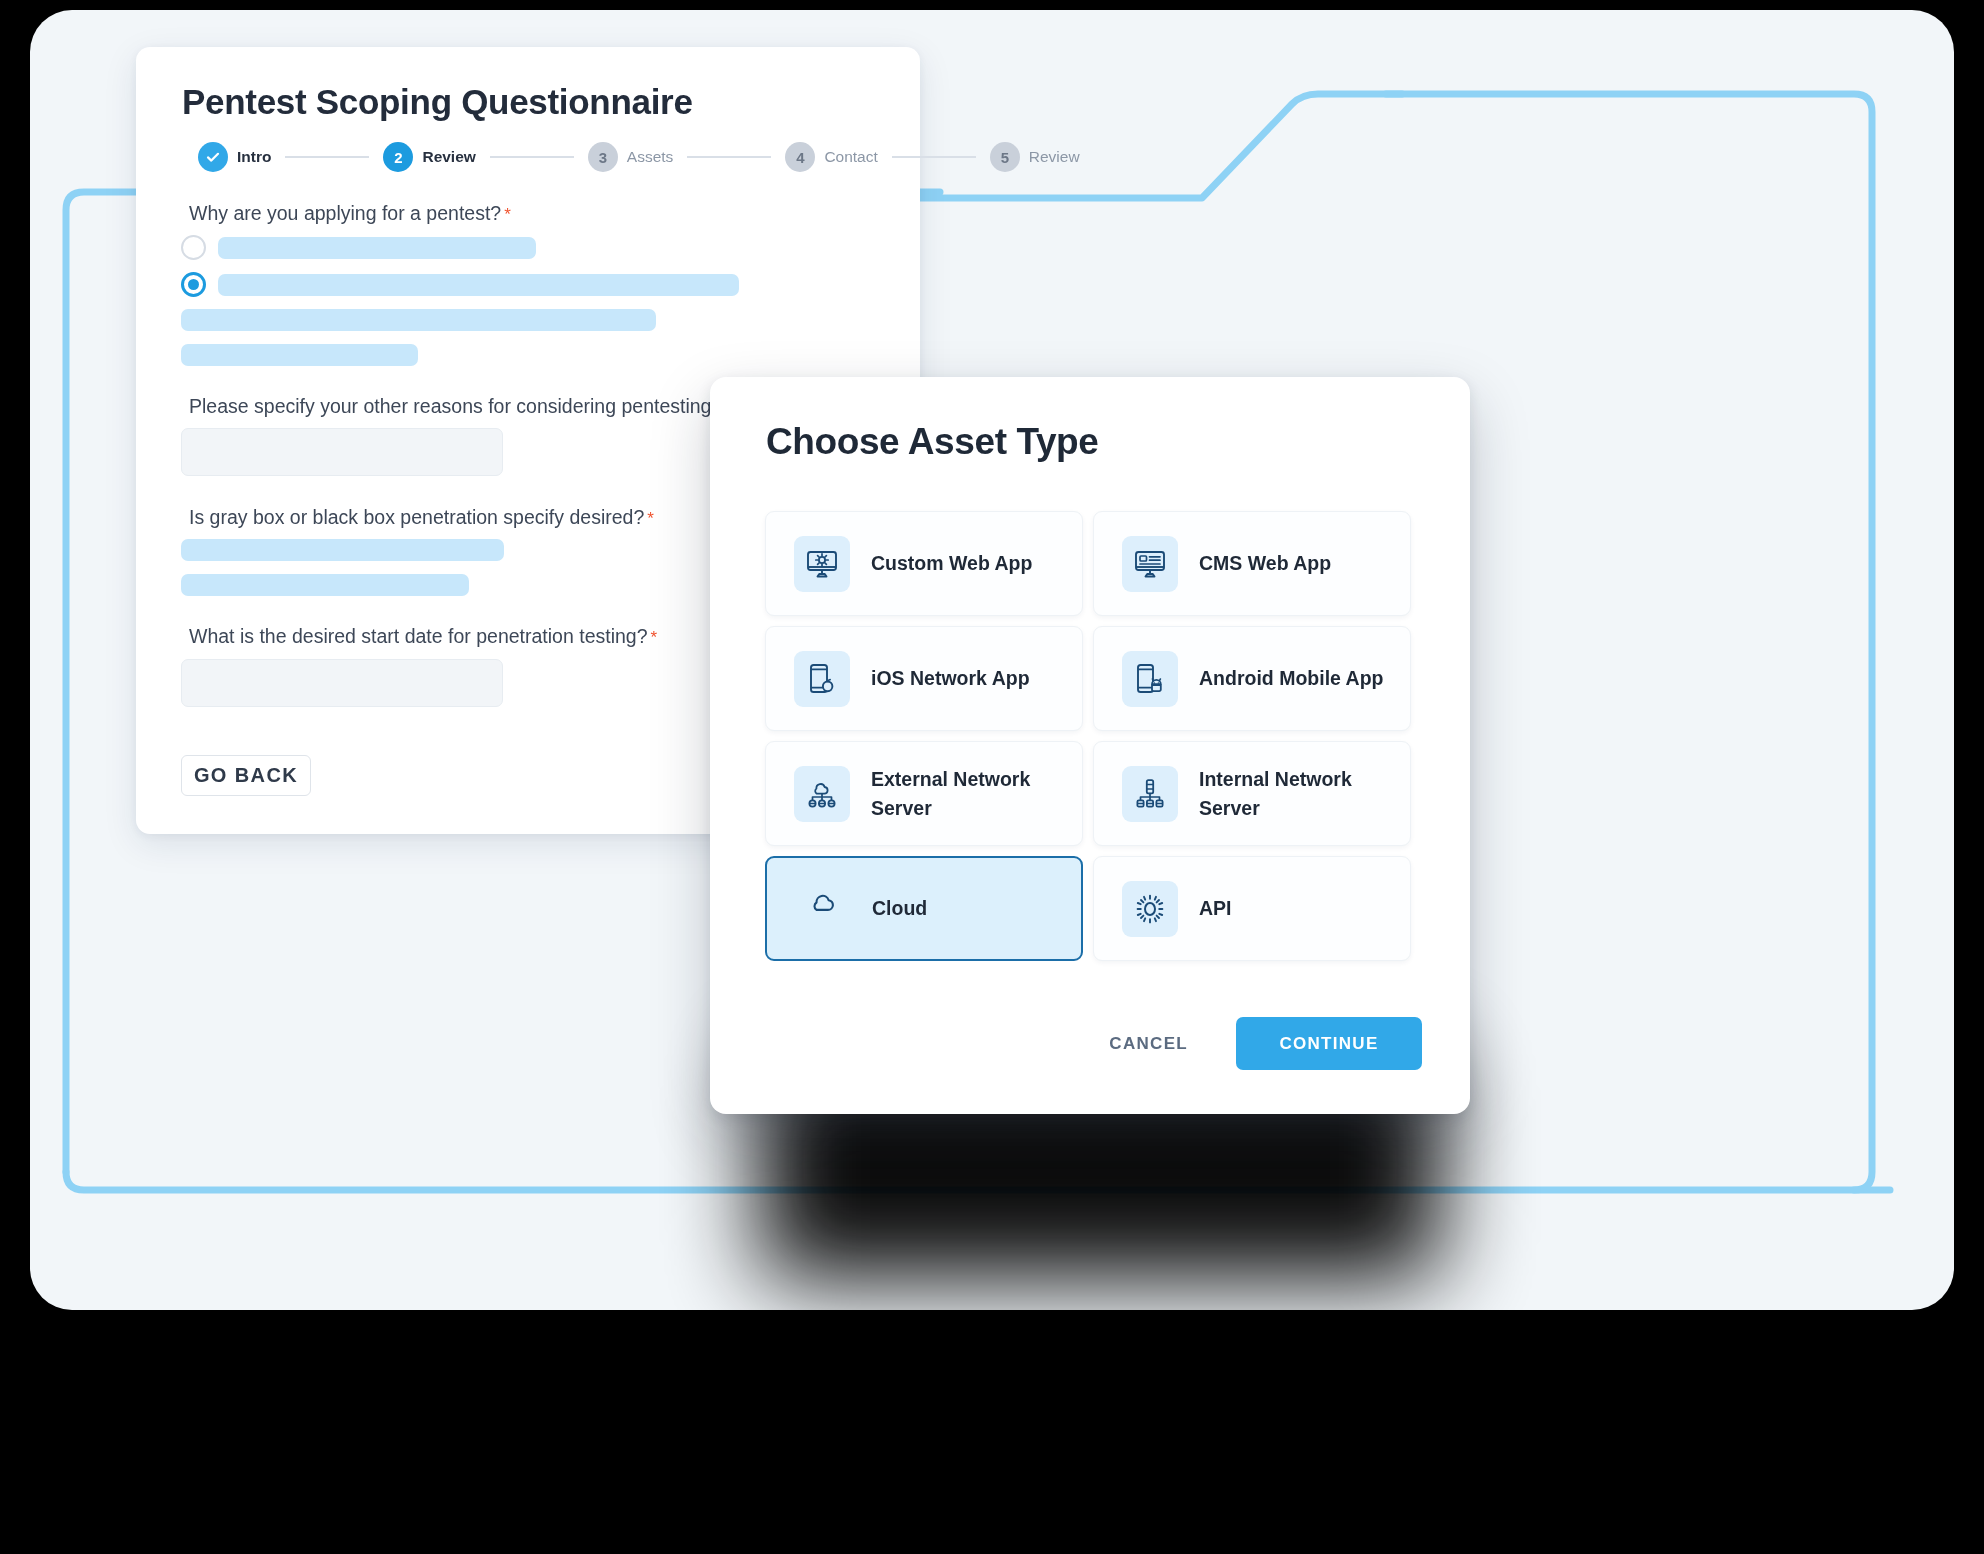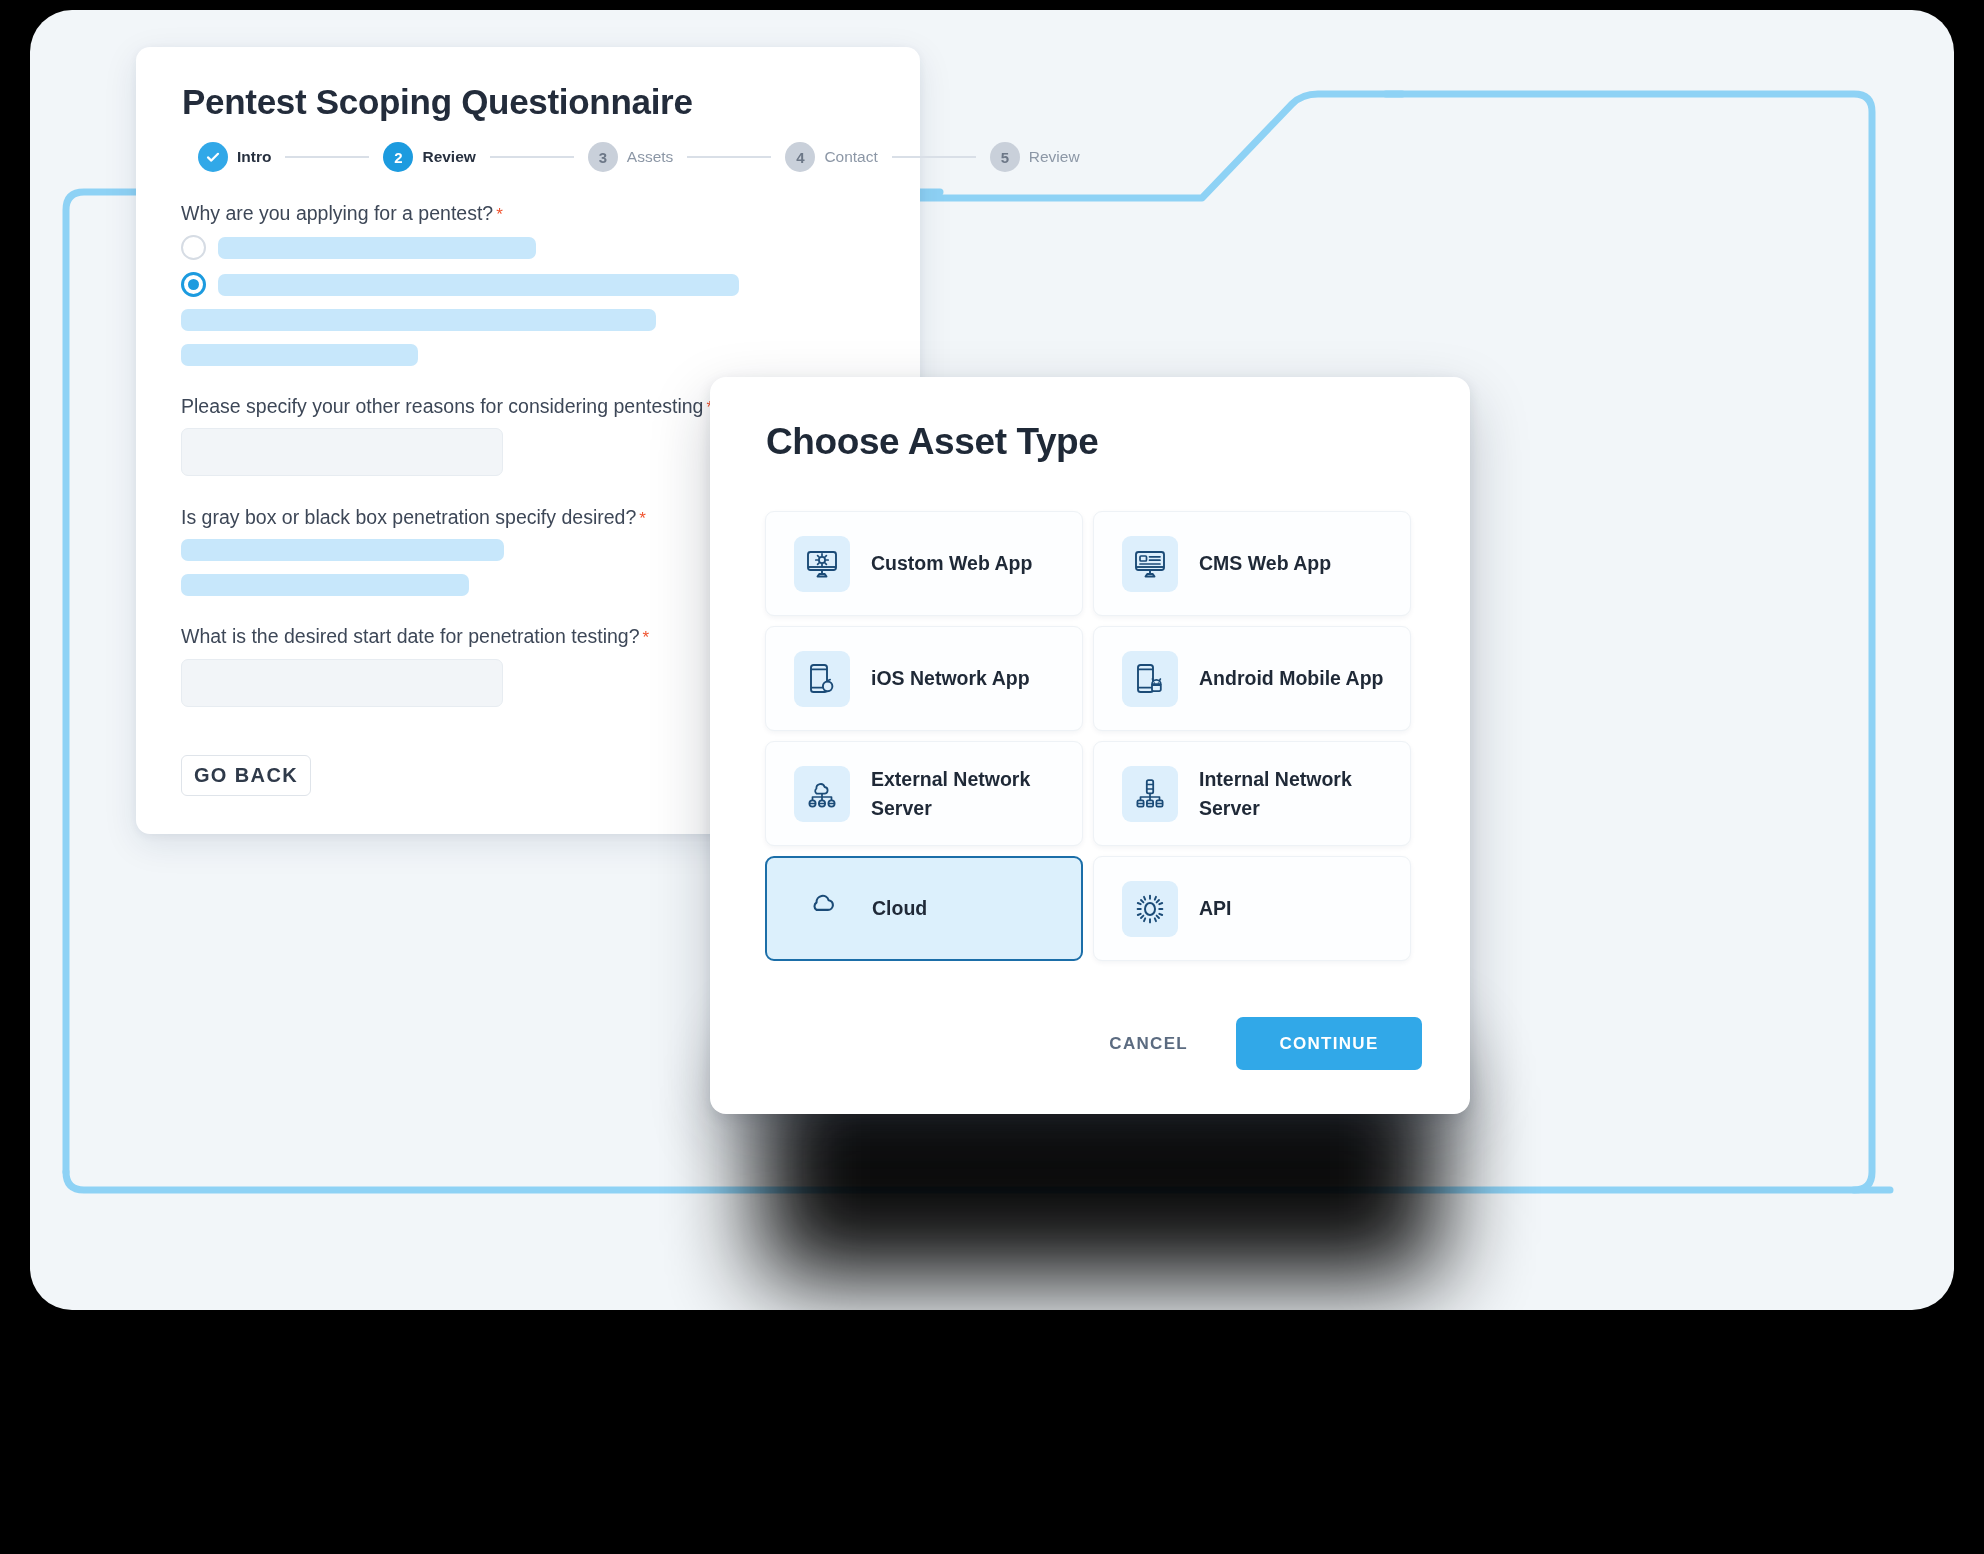--- a/index.html
+++ b/index.html
@@ -132,20 +132,21 @@
     width: 16px;
     height: 16px;
   }
 
   
   .q-label {
     position: absolute;
     font-size: 19.5px;
     color: #3d4757;
     white-space: nowrap;
+    margin-left: 8px;
   }
   .q-req {
     color: #f0532f;
     font-size: 17px;
     margin-left: 3px;
   }
 
   .skel {
     position: absolute;
     background: #c7e7fb;

